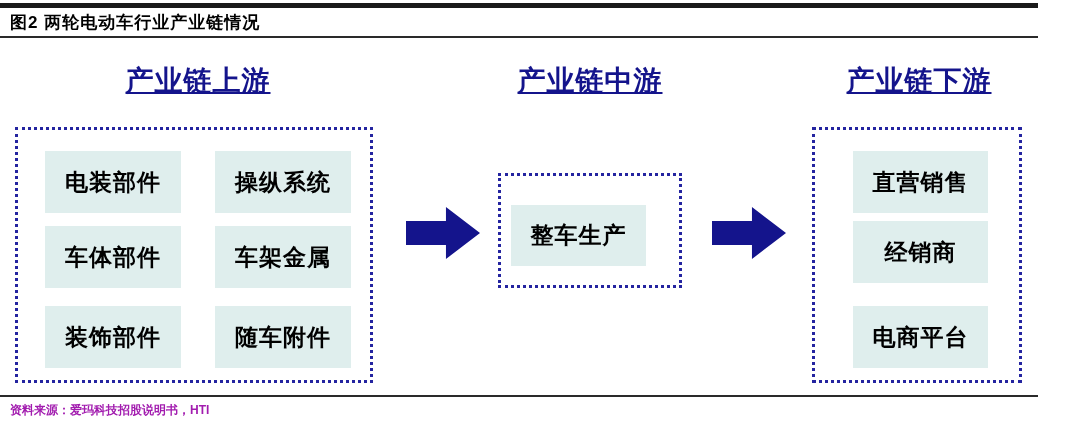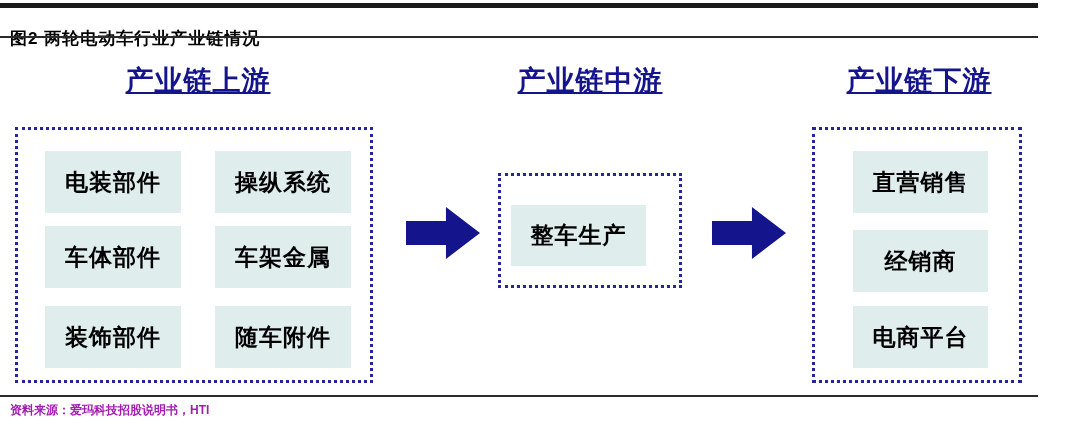--- a/index.html
+++ b/index.html
@@ -13,21 +13,21 @@
     overflow: hidden;
   }
   
   .top-bar {
     position: absolute; left: 0; top: 3px;
     width: 1038px; height: 5px; background: #1a1a1a;
   }
   .title {
     position: absolute; left: 10px; top: 11px;
     font-size: 17px; font-weight: bold; color: #000000;
-    letter-spacing: 1px; white-space: nowrap; margin-top: 16px;
+    letter-spacing: 1px; white-space: nowrap;
   }
   .title-underline {
     position: absolute; left: 0; top: 36px;
     width: 1038px; height: 2px; background: #2a2a2a;
   }
   
   .col-header {
     position: absolute; top: 62px;
     font-size: 28px; font-weight: bold; color: #14148C;
     white-space: nowrap; transform: translateX(-50%);
@@ -60,21 +60,21 @@
   .panel.left .node { width: 136px; height: 62px; }
   .n-l0 { left: 27px;  top: 21px;  }
   .n-l1 { left: 197px; top: 21px;  }
   .n-l2 { left: 27px;  top: 96px;  }
   .n-l3 { left: 197px; top: 96px;  }
   .n-l4 { left: 27px;  top: 176px; }
   .n-l5 { left: 197px; top: 176px; }
   .panel.mid .node { left: 10px; top: 29px; width: 135px; height: 61px; }
   .panel.right .node { left: 38px; width: 135px; height: 62px; }
   .n-r0 { top: 21px; }
-  .n-r1 { top: 100px; }
+  .n-r1 { top: 91px; }
   .n-r2 { top: 176px; }
   
   .flow-arrow {
     position: absolute; top: 207px;
     width: 74px; height: 52px;
     background: #14148C;
     clip-path: polygon(0 27%, 54% 27%, 54% 0, 100% 50%, 54% 100%, 54% 73%, 0 73%);
   }
   .flow-arrow.a1 { left: 406px; }
   .flow-arrow.a2 { left: 712px; }

